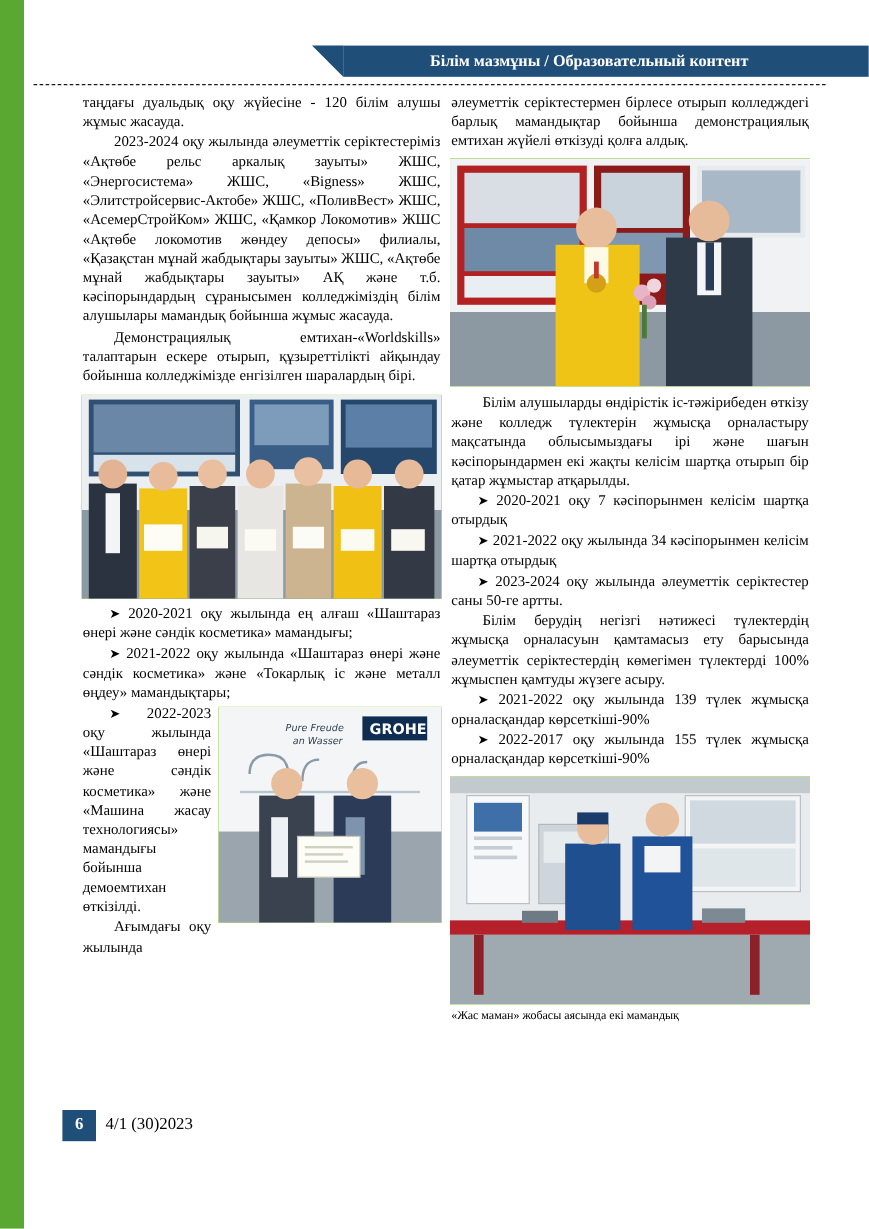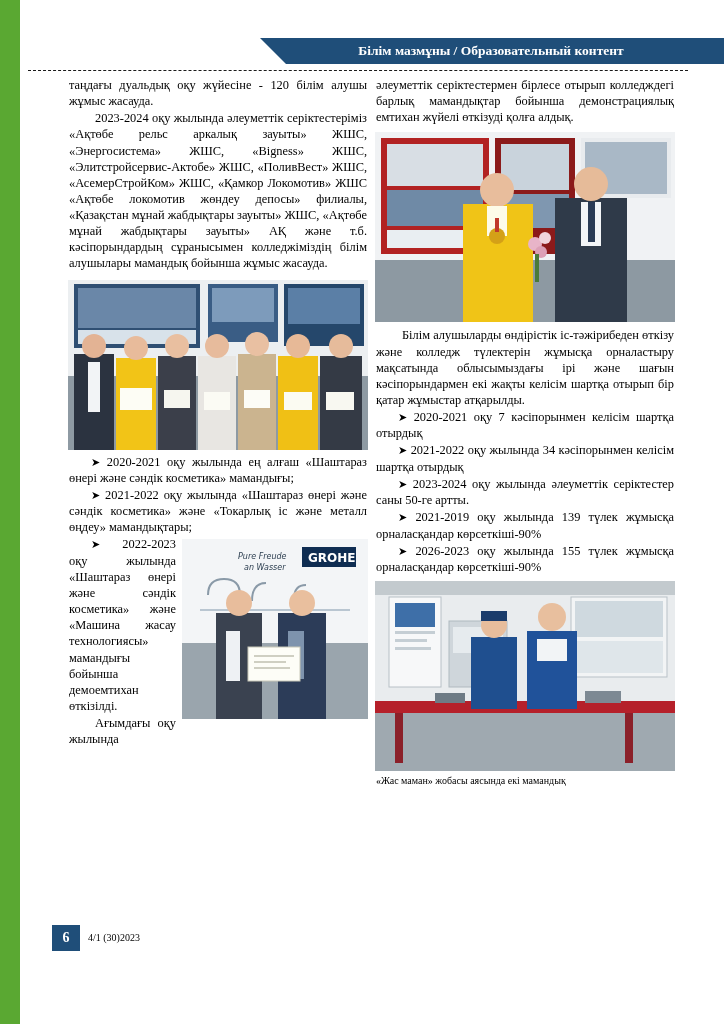--- a/index.html
+++ b/index.html
@@ -116,41 +116,42 @@
     color: #ffffff;
     font-family: "Liberation Serif", serif;
     font-size: 14px;
     font-weight: bold;
     text-align: center;
     line-height: 26px;
   }
   .footer-issue {
     position: absolute;
     left: 88px; top: 925px;
-    font-size: 10px;
+    font-size: 14px;
     line-height: 26px;
     color: #000000;
   }
 </style>
 </head>
 <body>
 
 <div class="spine"></div>
 <div class="spine-inner"></div>
 
 <div class="header-band">
   <div class="cut"></div>
   <div class="header-title">Білім мазмұны / Образовательный контент</div>
 </div>
 <div class="dashed-rule"></div>
 
 <div class="col col-left">
 
   <p>таңдағы дуальдық оқу жүйесіне - 120 білім алушы жұмыс жасауда.</p>
   <p class="indent">2023-2024 оқу жылында әлеуметтік серіктестеріміз «Ақтөбе рельс аркалық зауыты» ЖШС, «Энергосистема» ЖШС, «Bigness» ЖШС, «Элитстройсервис-Актобе» ЖШС, «ПоливВест» ЖШС, «АсемерСтройКом» ЖШС, «Қамкор Локомотив» ЖШС «Ақтөбе локомотив жөндеу депосы» филиалы, «Қазақстан мұнай жабдықтары зауыты» ЖШС, «Ақтөбе мұнай жабдықтары зауыты» АҚ және т.б. кәсіпорындардың сұранысымен колледжіміздің білім алушылары мамандық бойынша жұмыс жасауда.</p>
+  <p class="indent">Демонстрациялық емтихан-«Worldskills» талаптарын ескере отырып, құзыреттілікті айқындау бойынша колледжімізде енгізілген шаралардың бірі.</p>
 
   <div class="photo" style="width:300px;height:170px;margin:8px 0 4px 0;">
     <svg width="300" height="170" viewBox="0 0 300 170">
       <rect width="300" height="170" fill="#b9c4cc"></rect>
 
       <rect x="0" y="0" width="300" height="96" fill="#eceff1"></rect>
       <rect x="6" y="4" width="126" height="64" fill="#2f4f73"></rect>
       <rect x="10" y="8" width="118" height="40" fill="#6a87a8"></rect>
       <rect x="10" y="50" width="118" height="14" fill="#d8e2ea"></rect>
       <rect x="140" y="4" width="70" height="58" fill="#3a5d85"></rect>
@@ -287,28 +288,29 @@
   </p>
   <p class="arrow-par">
     <span class="arrow">➤</span>
     <span>2021-2022 оқу жылында 34 кәсіпорынмен келісім шартқа отырдық</span>
   </p>
   <p class="arrow-par">
     <span class="arrow">➤</span>
     <span>2023-2024 оқу жылында әлеуметтік серіктестер саны 50-ге артты.</span>
   </p>
 
-
-  <p class="arrow-par">
-    <span class="arrow">➤</span>
-    <span>2021-2019 оқу жылында 139 түлек жұмысқа орналасқандар көрсеткіші-90%</span>
-  </p>
-  <p class="arrow-par">
-    <span class="arrow">➤</span>
-    <span>2026-2023 оқу жылында 155 түлек жұмысқа орналасқандар көрсеткіші-90%</span>
+  <p class="indent">Білім берудің негізгі нәтижесі түлектердің жұмысқа орналасуын қамтамасыз ету барысында әлеуметтік серіктестердің көмегімен түлектерді 100% жұмыспен қамтуды жүзеге асыру.</p>
+
+  <p class="arrow-par">
+    <span class="arrow">➤</span>
+    <span>2021-2022 оқу жылында 139 түлек жұмысқа орналасқандар көрсеткіші-90%</span>
+  </p>
+  <p class="arrow-par">
+    <span class="arrow">➤</span>
+    <span>2022-2017 оқу жылында 155 түлек жұмысқа орналасқандар көрсеткіші-90%</span>
   </p>
 
   <div class="photo" style="width:300px;height:190px;margin:6px 0 3px 0;">
     <svg width="300" height="190" viewBox="0 0 300 190">
       <rect width="300" height="190" fill="#d3d8dc"></rect>
 
       <rect x="0" y="0" width="300" height="120" fill="#e9ecee"></rect>
       <rect x="0" y="0" width="300" height="14" fill="#c3cace"></rect>
 
       <rect x="14" y="16" width="52" height="90" fill="#f7f8f9" stroke="#b8c0c6"></rect>

